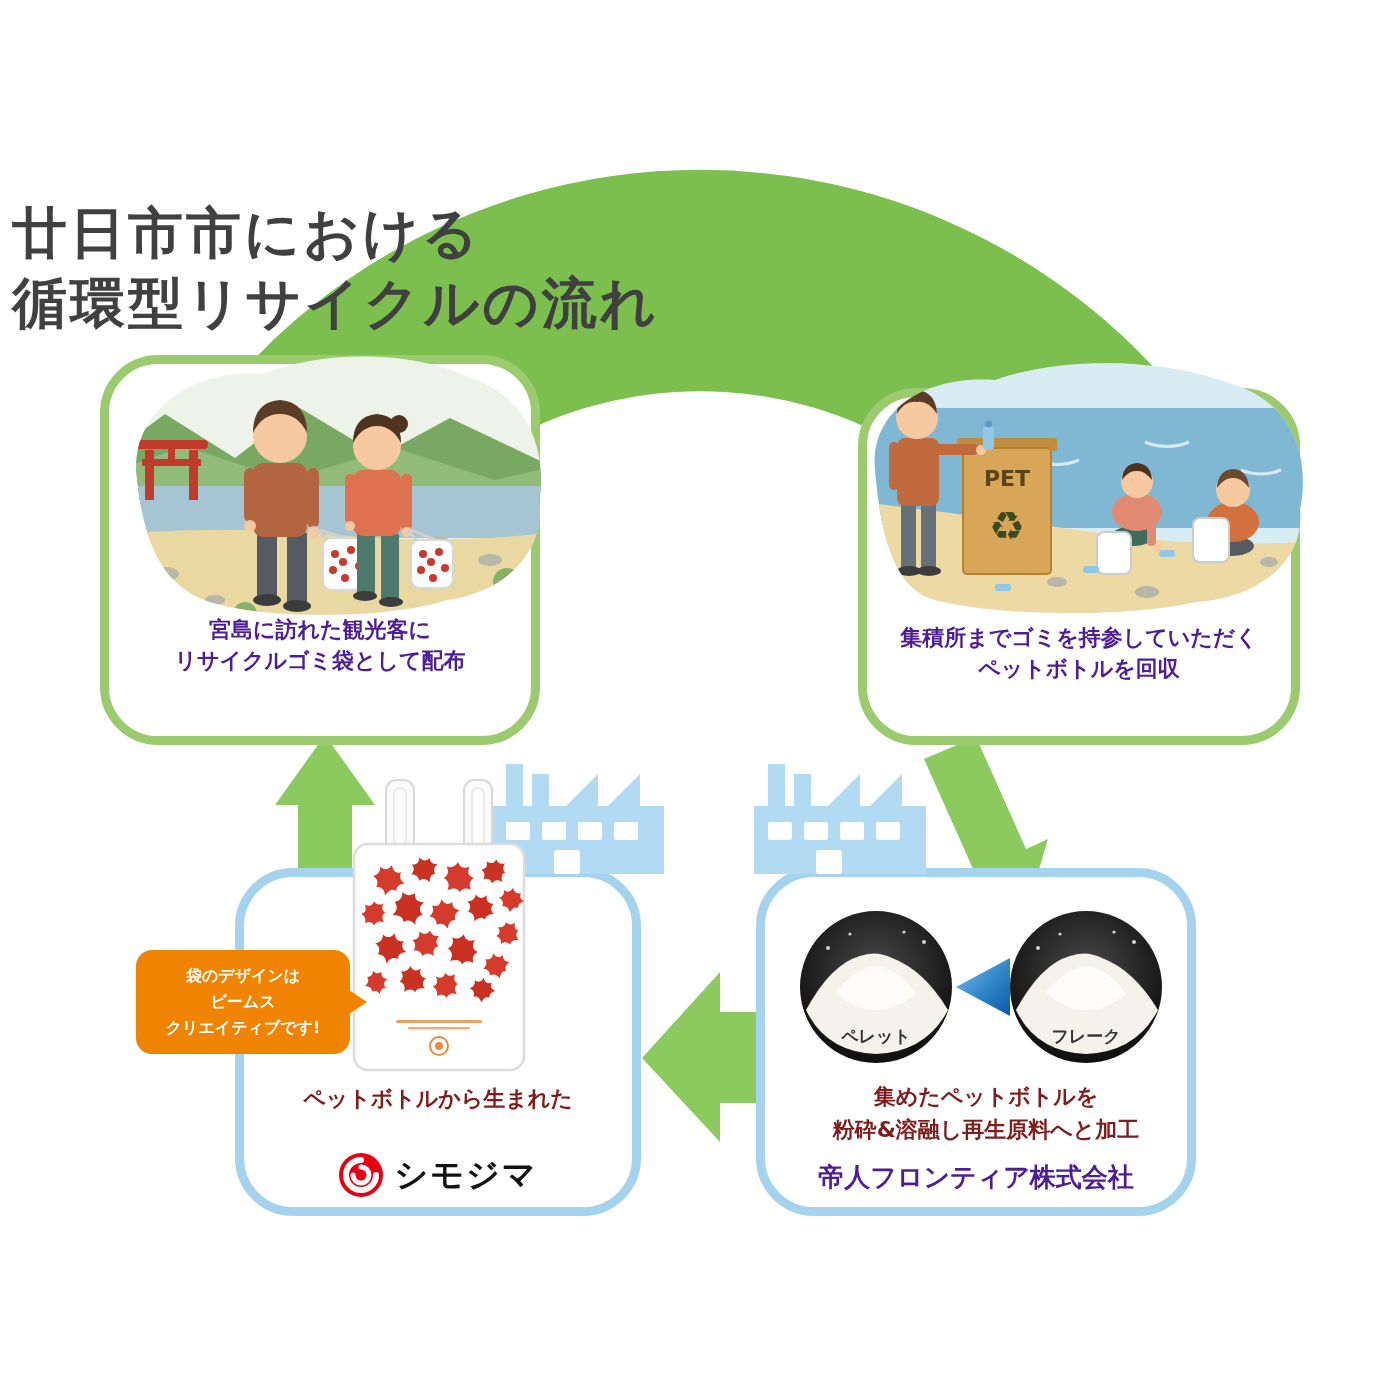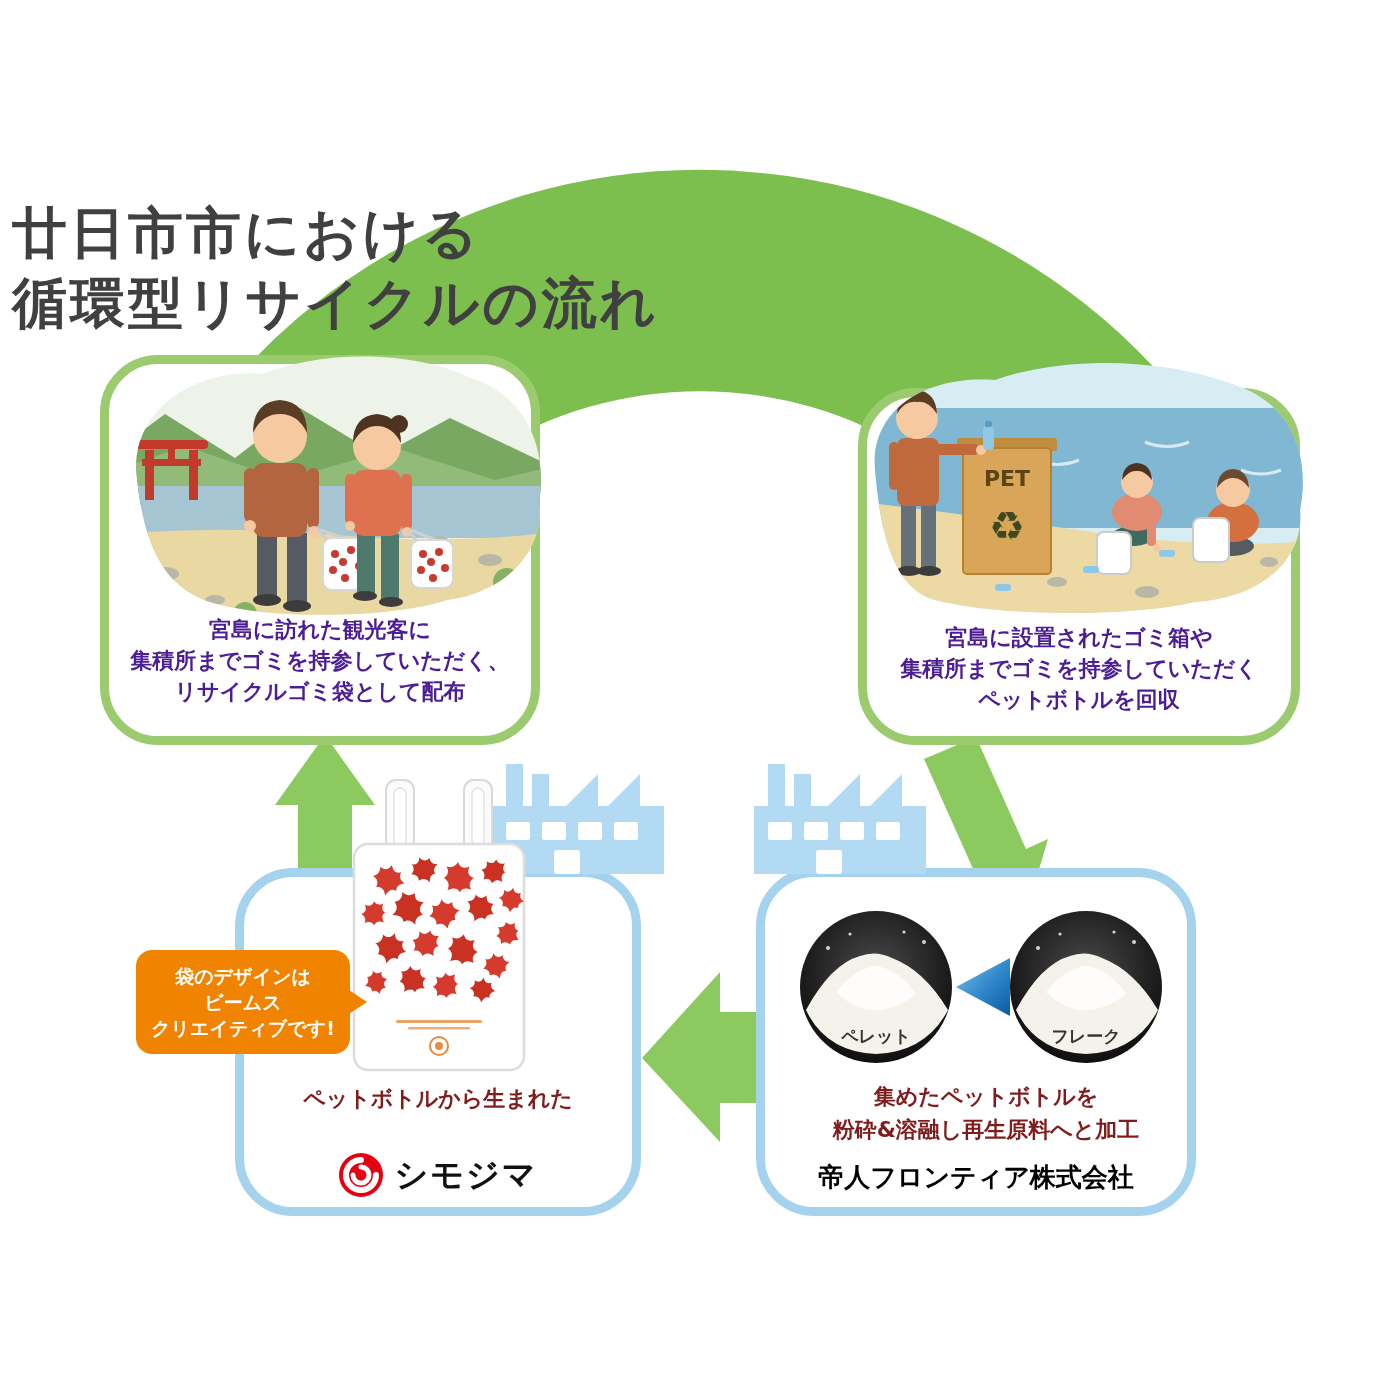--- a/index.html
+++ b/index.html
@@ -9,23 +9,23 @@
   #bg{position:absolute;left:0;top:0;z-index:0;}
   .title{position:absolute;left:0;top:198px;width:100%;text-align:left;z-index:2;
          color:#404040;font-weight:800;padding-left:12px;}
   .title .line{font-size:55px;line-height:70px;letter-spacing:3px;}
   .panel{position:absolute;background:#fff;border-radius:58px;box-sizing:border-box;z-index:1;}
   .panel.green{border:9px solid #9bcb6e;}
   .panel.blue{border:9px solid #a5d3ee;}
   .caption{position:absolute;z-index:3;text-align:center;font-weight:700;}
   .caption.green{color:#4c1d95;font-size:22px;line-height:31px;}
   .caption.blue{color:#7f1d1d;font-size:22px;line-height:33px;}
-  .company{position:absolute;z-index:3;text-align:center;color:#000000;font-weight:600;font-size:26px;}
+  .company{position:absolute;z-index:3;text-align:center;color:#4c1d95;font-weight:600;font-size:26px;}
   .bubble{position:absolute;z-index:4;background:#f08300;color:#fff;border-radius:16px;
-          text-align:center;font-weight:700;font-size:19px;line-height:26px;padding:13px 8px;width:214px;box-sizing:border-box;}
+          text-align:center;font-weight:700;font-size:16px;line-height:26px;padding:13px 8px;width:214px;box-sizing:border-box;}
   .bubble .tail{position:absolute;right:-17px;top:40px;width:0;height:0;
           border-top:12px solid transparent;border-bottom:12px solid transparent;border-left:18px solid #f08300;}
   .logo-row{position:absolute;z-index:3;display:flex;align-items:flex-end;justify-content:center;gap:10px;}
   .logo-text{font-size:33px;font-weight:800;color:#111;letter-spacing:2px;}
 </style>
 </head>
 <body>
 
 <div class="canvas">
 
@@ -195,25 +195,23 @@
       <g fill="#b9b7a8">
         <ellipse cx="212" cy="232" rx="10" ry="5"></ellipse>
           <ellipse cx="302" cy="242" rx="12" ry="6"></ellipse>
           <ellipse cx="424" cy="212" rx="9" ry="5"></ellipse>
       </g>
     </g>
   </svg>
 
   <div class="caption green" style="left:100px;top:614px;width:440px;">
     <div>宮島に訪れた観光客に</div>
-    <div>集積所までゴミを持参していただく、</div>
     <div>リサイクルゴミ袋として配布</div>
   </div>
   <div class="caption green" style="left:858px;top:622px;width:442px;">
-    <div>宮島に設置されたゴミ箱や</div>
     <div>集積所までゴミを持参していただく</div>
     <div>ペットボトルを回収</div>
   </div>
 
   <svg class="layer" style="left:754px;top:762px;" width="172" height="112" viewBox="0 0 172 112">
     <g fill="#b3daf3">
       <rect x="14" y="2" width="17" height="44"></rect>
       <rect x="40" y="12" width="17" height="34"></rect>
       <rect x="0" y="44" width="172" height="68"></rect>
       <polygon points="74,44 106,12 106,44"></polygon>

